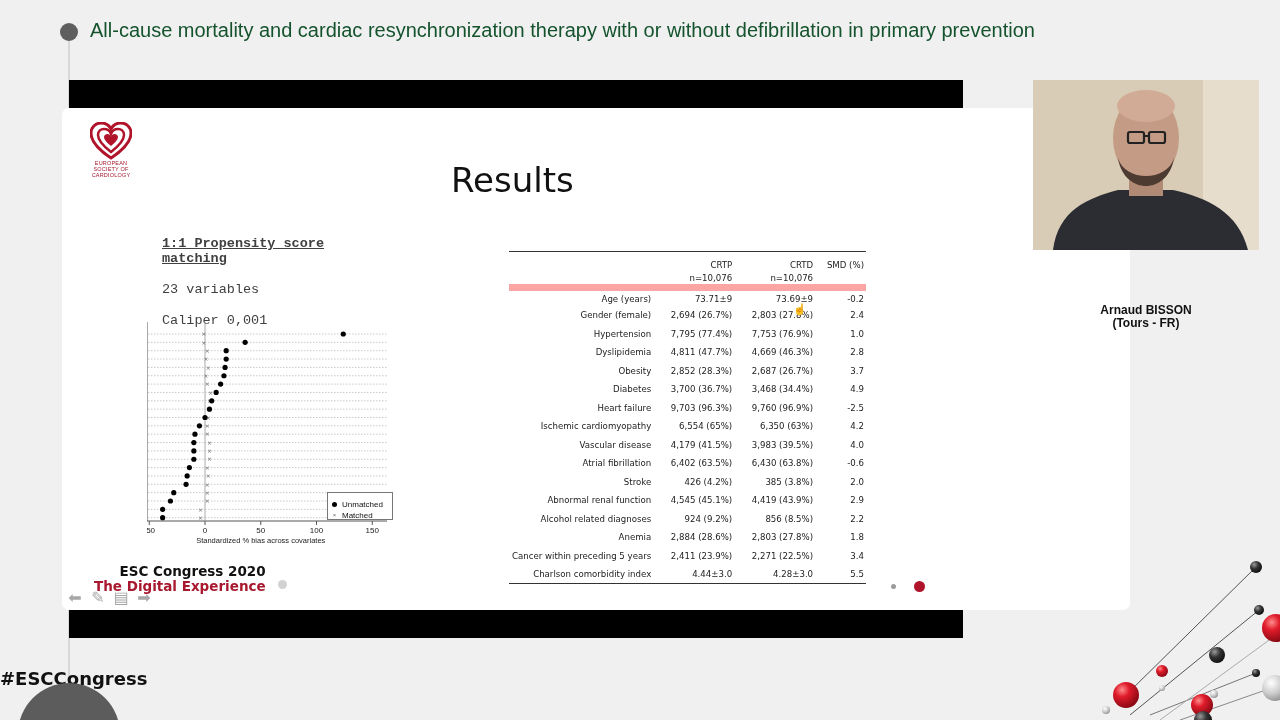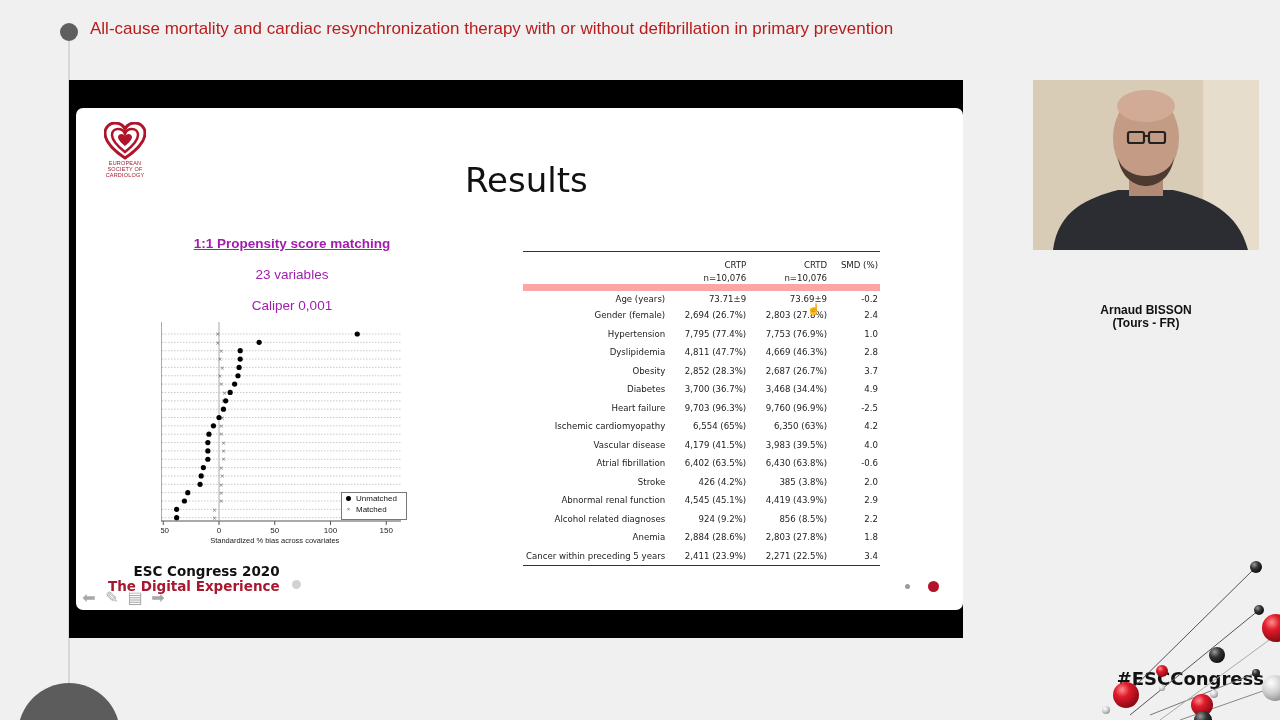--- a/index.html
+++ b/index.html
@@ -2,39 +2,39 @@
 <html><head>
 <meta charset="utf-8">
 <style>
   * { box-sizing: border-box; margin: 0; padding: 0; }
   html, body { width: 1280px; height: 720px; overflow: hidden; background: #f0f0f0; font-family: "Liberation Sans", sans-serif; }
   .stage { position: relative; width: 1280px; height: 720px; background: #f0f0f0; }
 
   .timeline-line { position: absolute; left: 68px; top: 38px; width: 2px; height: 660px; background: #d8d8d8; }
   .timeline-dot { position: absolute; left: 60px; top: 23px; width: 18px; height: 18px; border-radius: 50%; background: #5f5f5f; }
   .timeline-big { position: absolute; left: 18px; top: 683px; width: 102px; height: 102px; border-radius: 50%; background: #5c5c5c; }
-  .session-title { position: absolute; left: 90px; top: 19px; font-size: 17px; color: #b91c1c; white-space: nowrap; }
+  .session-title { position: absolute; left: 90px; top: 19px; font-size: 20px; color: #14532d; white-space: nowrap; }
 
   .slide-frame { position: absolute; left: 69px; top: 80px; width: 894px; height: 558px; background: #000; }
-  .slide { position: absolute; left: 76px; top: 108px; width: 887px; height: 502px; background: #fff; overflow: hidden; border-radius: 7px; }
+  .slide { position: absolute; left: 62px; top: 108px; width: 1068px; height: 502px; background: #fff; overflow: hidden; border-radius: 7px; }
 
   .esc-logo { position: absolute; left: 24px; top: 14px; width: 50px; text-align: center; }
   .esc-logo svg { display: block; margin: 0 auto; }
   .esc-logo-text { font-size: 5.5px; line-height: 6px; color: #a3172d; letter-spacing: 0.2px; text-transform: uppercase; }
 
   .slide-title { position: absolute; left: 389px; top: 52px; font-size: 34px; color: #111; font-family: "DejaVu Sans", sans-serif; }
 
-  .psm { position: absolute; left: 100px; top: 128px; width: 232px; text-align: center; color: #a21caf; font-family: Liberation Sans, sans-serif; }
+  .psm { position: absolute; left: 100px; top: 128px; width: 232px; text-align: left; color: #404040; font-family: Liberation Mono, monospace; }
   .psm-heading { font-size: 13.5px; font-weight: bold; text-decoration: underline; display: block; }
   .psm-line { font-size: 13.5px; display: block; margin-top: 16px; }
 
   .plot { position: absolute; left: 85px; top: 212px; width: 260px; height: 232px; }
   .plot svg { display: block; }
 
-  .legend-box { position: absolute; left: 265px; top: 384px; width: 66px; height: 28px; border: 1px solid #777; background: #fff; font-size: 8px; color: #111; padding: 0 4px; }
+  .legend-box { position: absolute; left: 265px; top: 384px; width: 66px; height: 28px; border: 1px solid #777; background: #fff; font-size: 8px; color: #111; padding: 6px 4px; }
   .legend-row { display: flex; align-items: center; gap: 5px; line-height: 11px; }
   .legend-dot { width: 5px; height: 5px; border-radius: 50%; background: #000; }
   .legend-x { width: 5px; font-size: 6px; color: #666; text-align: center; }
 
   .bl-table { position: absolute; left: 447px; top: 143px; width: 357px; font-family: "DejaVu Sans", sans-serif; font-size: 8.6px; color: #222; border-collapse: collapse; }
   .bl-table th, .bl-table td { font-weight: normal; height: 18.5px; padding: 0 2px; white-space: nowrap; }
   .bl-table thead tr.h1 th { border-top: 1.5px solid #333; padding-top: 6px; height: 20px; }
   .bl-table thead tr.h2 th { border-bottom: 7px solid #fca5a5; height: 16px; }
   .bl-table td.label { text-align: right; padding-left: 3px; width: 140px; }
   .bl-table td.c, .bl-table th.c { text-align: right; }
@@ -49,21 +49,21 @@
   .nav-controls span { display: inline-block; width: 20px; height: 16px; color: #8a8a8a; font-size: 16px; line-height: 16px; text-align: center; }
 
   .slide-dot-grey { position: absolute; left: 829px; top: 476px; width: 5px; height: 5px; border-radius: 50%; background: #9b9b9b; }
   .slide-dot-red { position: absolute; left: 852px; top: 473px; width: 11px; height: 11px; border-radius: 50%; background: #b0142b; }
 
   .cursor { position: absolute; left: 731px; top: 195px; font-size: 11px; color: #555; }
 
   .webcam { position: absolute; left: 1033px; top: 80px; width: 226px; height: 170px; overflow: hidden; background: linear-gradient(180deg, #ddd0bb 0%, #cdbfa8 60%, #9c8f7c 100%); }
   .speaker-name { position: absolute; left: 1033px; top: 260px; width: 226px; text-align: center; font-weight: bold; font-size: 12px; line-height: 13px; color: #111; margin-top: 44px; }
 
-  .hashtag { position: absolute; left: 0; width: 1264px; top: 668px; text-align: right; font-weight: bold; font-size: 18px; color: #111; font-family: "DejaVu Sans", sans-serif; }
+  .hashtag { position: absolute; left: 0; width: 1264px; top: 668px; text-align: left; font-weight: bold; font-size: 18px; color: #111; font-family: "DejaVu Sans", sans-serif; }
 
   .molecule { position: absolute; left: 1090px; top: 555px; width: 190px; height: 165px; }
 </style>
 </head>
 <body>
 
 <div class="stage">
 
   <div class="timeline-line"></div>
   <div class="timeline-dot"></div>
@@ -289,20 +289,26 @@
             <td class="c">2,884 (28.6%)</td>
             <td class="c">2,803 (27.8%)</td>
             <td class="c">1.8</td>
           </tr>
           <tr>
             <td class="label">Cancer within preceding 5 years</td>
             <td class="c">2,411 (23.9%)</td>
             <td class="c">2,271 (22.5%)</td>
             <td class="c">3.4</td>
           </tr>
+          <tr>
+            <td class="label">Charlson comorbidity index</td>
+            <td class="c">4.44±3.0</td>
+            <td class="c">4.28±3.0</td>
+            <td class="c">5.5</td>
+          </tr>
         </tbody>
     </table>
 
     <div class="cursor">☝</div>
 
     <div class="congress-brand">
       <span class="brand-line1">ESC Congress 2020</span>
       <span class="brand-line2">The Digital Experience</span>
     </div>
     <div class="progress-dot"></div>

